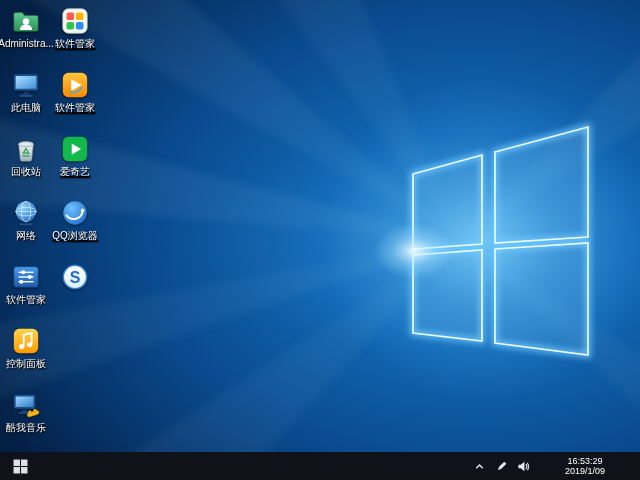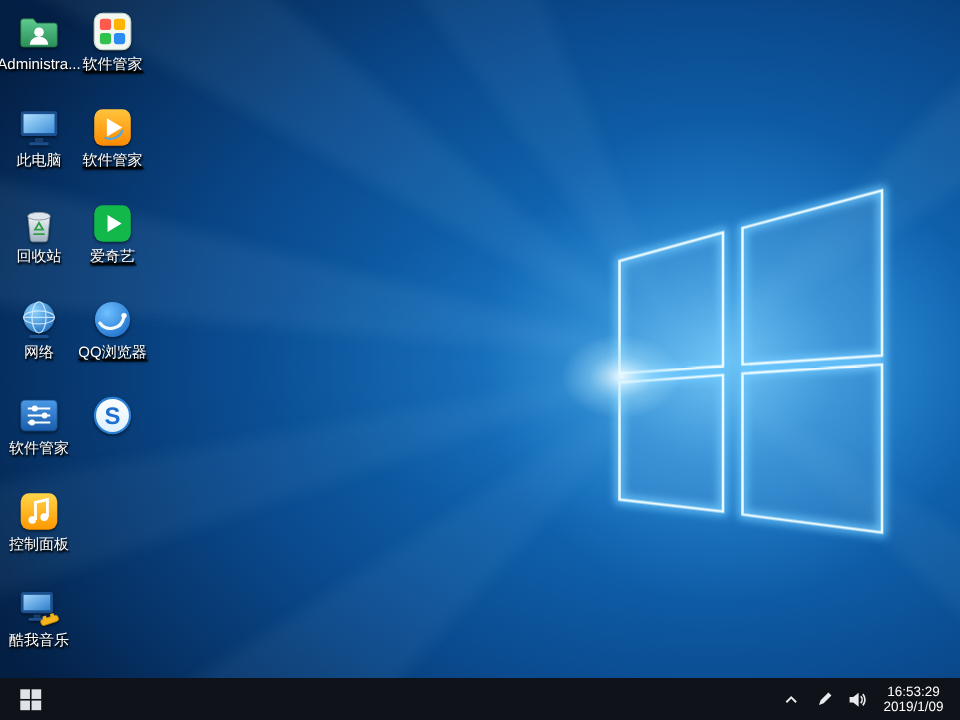--- a/index.html
+++ b/index.html
@@ -12,21 +12,21 @@
   .icon-cell{height:64px;display:flex;flex-direction:column;align-items:center;
              padding-top:3px;box-sizing:border-box;cursor:pointer;}
   .icon-img{width:30px;height:30px;flex:0 0 auto;filter:drop-shadow(0 1px 1px rgba(0,0,0,.55));}
   .icon-img svg{width:100%;height:100%;display:block;}
   .icon-label{margin-top:2px;font-size:10px;line-height:11px;color:#fff;text-align:center;
               text-shadow:0 1px 2px #000,1px 1px 1px rgba(0,0,0,.9);max-width:66px;}
   .taskbar{position:absolute;left:0;bottom:0;width:640px;height:28px;
            background:rgba(16,20,26,0.97);display:flex;align-items:stretch;z-index:5;}
   .start-button{width:40px;display:flex;align-items:center;justify-content:center;
                 background:transparent;border:none;padding:0;cursor:pointer;}
-  .tray{margin-left:auto;display:flex;align-items:center;padding-right:1px;}
+  .tray{margin-left:auto;display:flex;align-items:center;padding-right:1px;gap:24px;}
   .tray-icons{display:flex;align-items:center;gap:7px;margin-right:6px;}
   .tray-icon{width:15px;height:15px;display:flex;align-items:center;justify-content:center;cursor:pointer;}
   .tray-icon svg{width:13px;height:13px;display:block;}
   .clock{color:#fff;font-size:9px;line-height:10px;text-align:center;cursor:pointer;
          padding:0 4px;display:flex;flex-direction:column;justify-content:center;}
   .show-desktop{width:5px;border-left:1px solid rgba(255,255,255,0.25);cursor:pointer;}
 </style>
 </head>
 <body>
 

